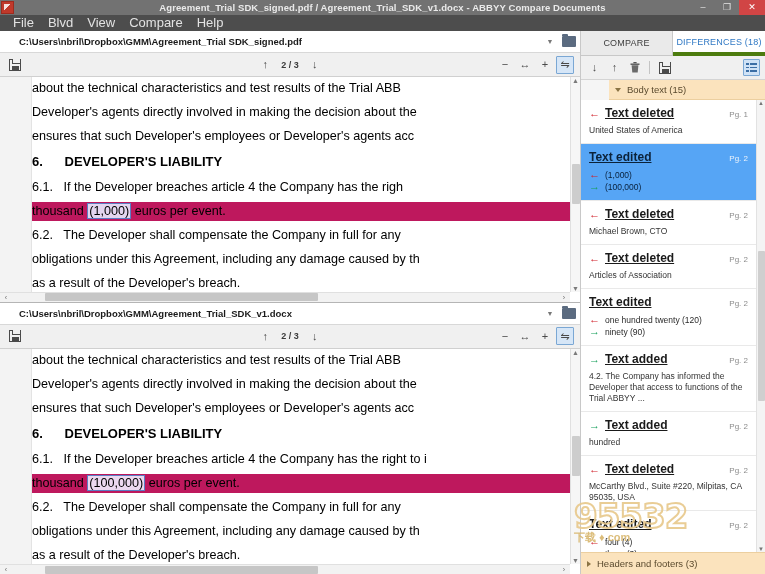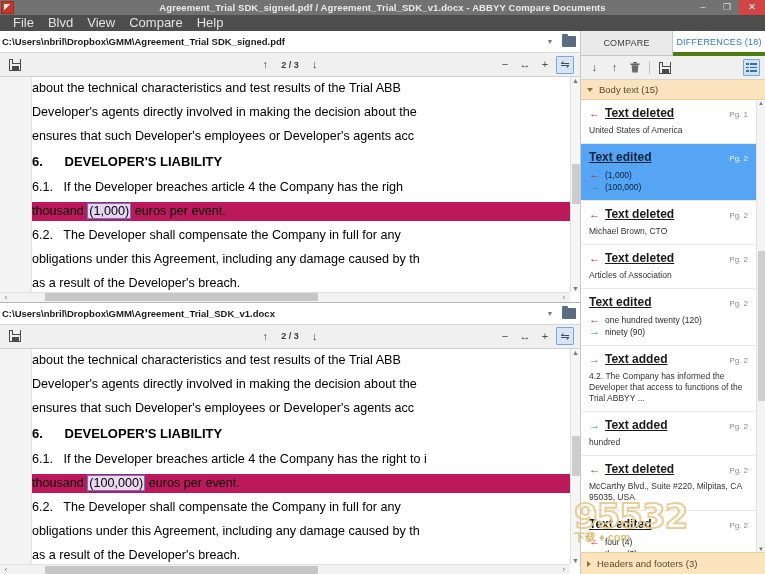--- a/index.html
+++ b/index.html
@@ -52,21 +52,21 @@
   .body-row { display: flex; flex: 1 1 auto; min-height: 0; }
   .docs-col { width: 580px; flex: 0 0 580px; display: flex; flex-direction: column; min-width: 0; }
   .side-col { width: 185px; flex: 0 0 185px; display: flex; flex-direction: column;
               border-left: 1px solid #c8c8c8; min-width: 0; background: #f5f5f5; }
 
   
   .doc-pane { flex: 1 1 50%; display: flex; flex-direction: column; min-height: 0; position: relative; }
   .doc-pane.top { border-bottom: 1px solid #b5b5b5; }
   .path-bar {
     height: 22px; flex: 0 0 22px; background: #ffffff; border-bottom: 1px solid #d8d8d8;
-    display: flex; align-items: center; padding-left: 2px;
+    display: flex; align-items: center; padding-left: 19px;
   }
   .path-text {
     font-size: 9.5px; color: #1a1a1a; font-weight: bold; white-space: nowrap;
     overflow: hidden; text-overflow: ellipsis; flex: 1 1 auto;
   }
   .path-caret {
     width: 16px; text-align: center; color: #777; font-size: 7px; flex: 0 0 16px;
   }
   .folder-icon {
     width: 18px; flex: 0 0 22px; display: flex; align-items: center; justify-content: center;
@@ -174,21 +174,21 @@
   .list-glyph i {
     position: absolute; left: 0; width: 2.5px; height: 1.6px; background: #3b6ea5;
   }
   .list-glyph b {
     position: absolute; left: 4px; width: 7px; height: 1.6px; background: #3b6ea5;
   }
 
   .group-header {
     height: 20px; flex: 0 0 20px; background: #fbe3bd; border-bottom: 1px solid #eccf9f;
     display: flex; align-items: center; padding-left: 6px; gap: 6px;
-    font-size: 9.5px; color: #5a4a2e;
+    font-size: 9.5px; color: #5a4a2e; margin-left: 28px;
   }
   .tri-down { width:0;height:0;border-left:3.5px solid transparent;border-right:3.5px solid transparent;border-top:4.5px solid #8a7343; }
   .tri-right { width:0;height:0;border-top:3.5px solid transparent;border-bottom:3.5px solid transparent;border-left:4.5px solid #8a7343; }
 
   .diff-list { flex: 1 1 auto; overflow: hidden; background: #ffffff; position: relative; }
   .diff-scroll { position: absolute; inset: 0; right: 9px; overflow: hidden; }
   .diff-vscroll {
     position: absolute; right: 0; top: 0; bottom: 0; width: 9px; background: #f4f4f4;
     border-left: 1px solid #e2e2e2; display: flex; flex-direction: column;
     justify-content: space-between; align-items: center; font-size: 6px; color: #777;

